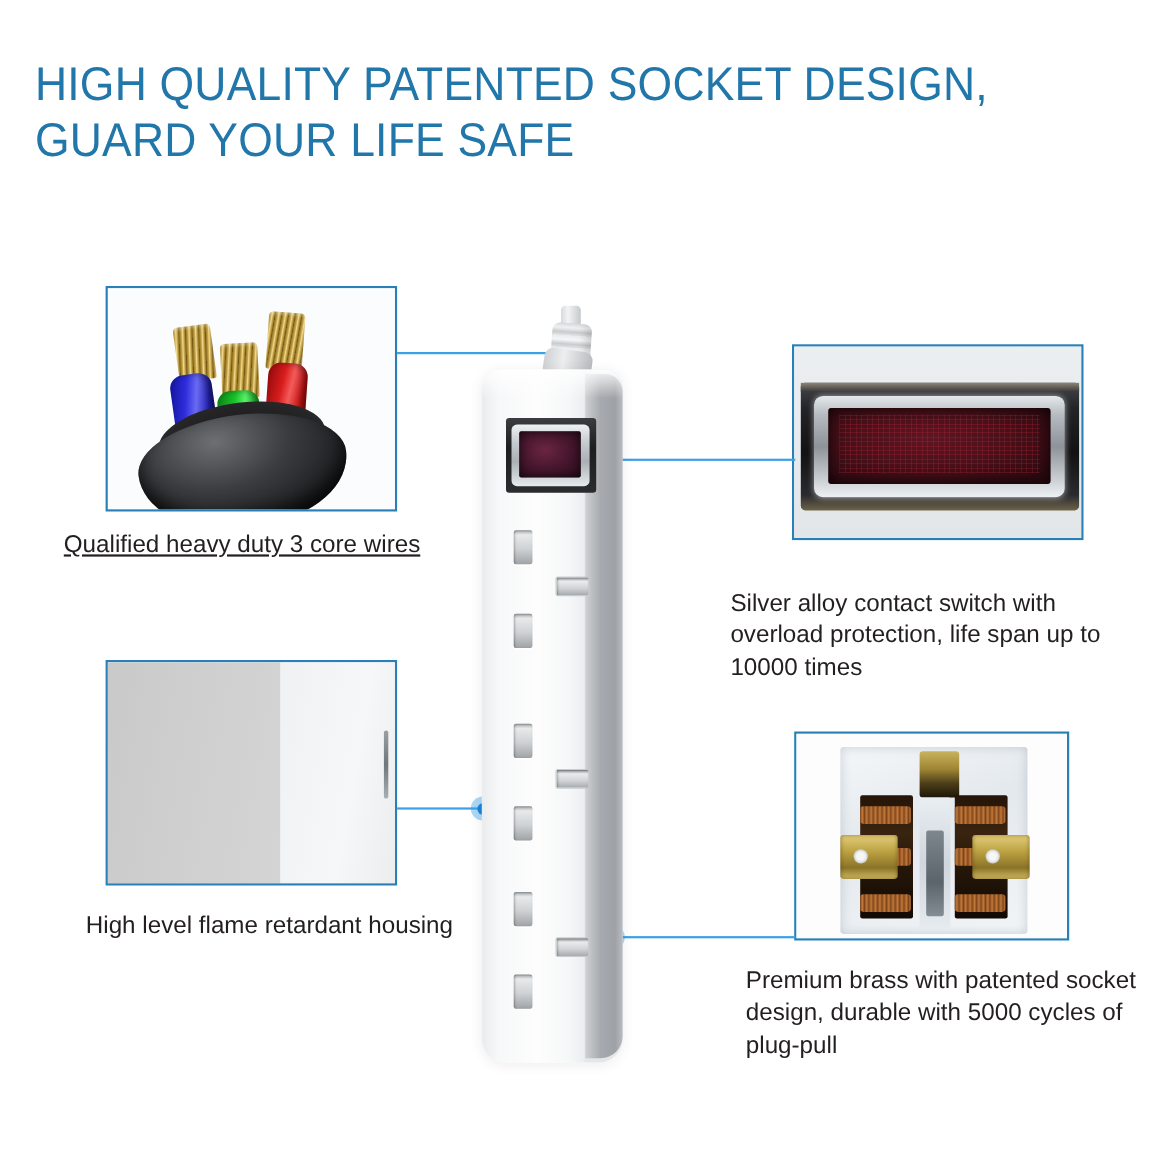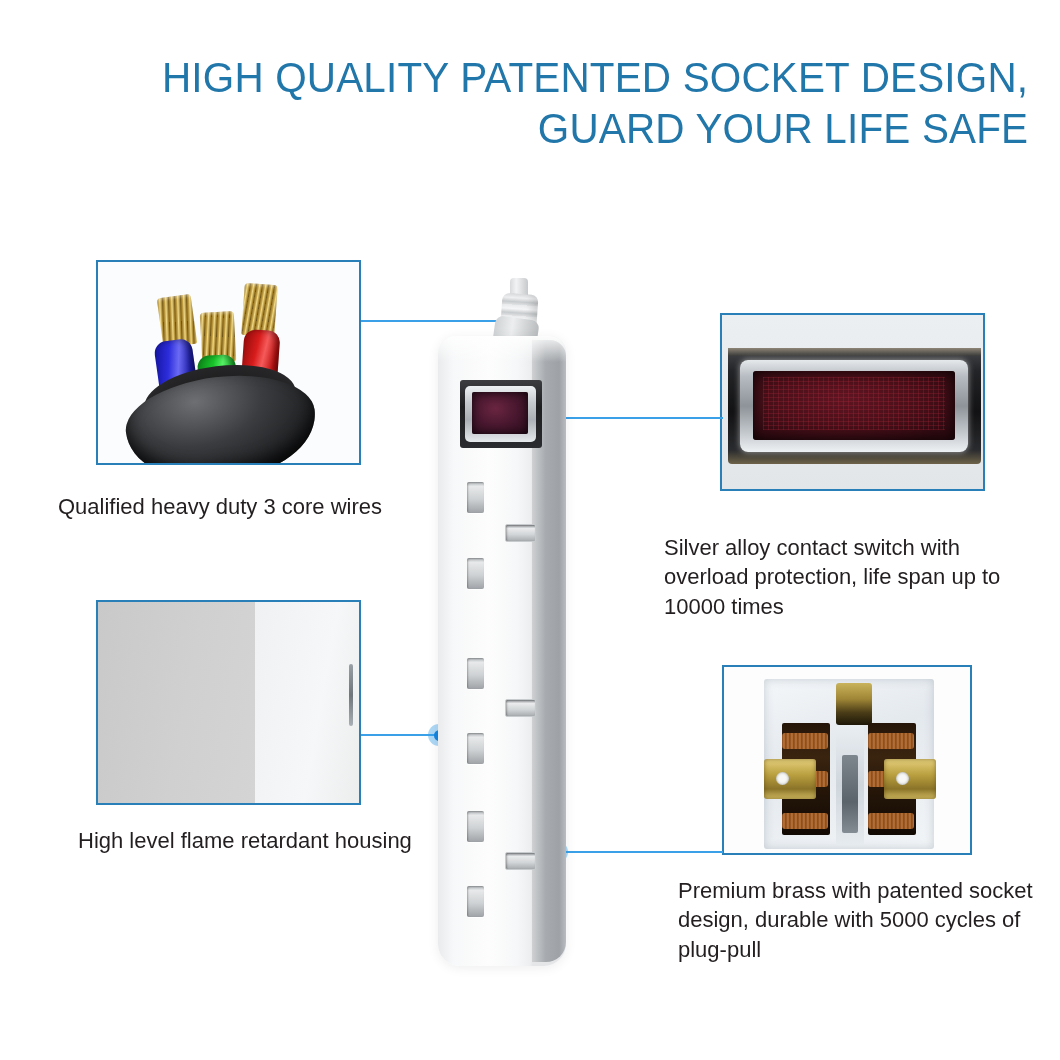--- a/index.html
+++ b/index.html
@@ -18,21 +18,21 @@
     background: #ffffff;
     overflow: hidden;
   }
 
   
   .title-block {
     position: absolute;
     left: 0;
     top: 52px;
     width: 1060px;
-    text-align: right;
+    text-align: left;
     line-height: 1.18;
   }
   .title-line {
     display: block;
     color: #2277aa;
     font-size: 43px;
     font-weight: 400;
     letter-spacing: 0.2px;
     font-family: "Liberation Sans", "DejaVu Sans", sans-serif;
     transform: scaleX(0.94);
@@ -252,21 +252,21 @@
   .caption {
     position: absolute;
     color: #231f20;
     font-size: 22px;
     line-height: 1.33;
     font-family: "Liberation Sans", "DejaVu Sans", sans-serif;
     font-weight: 400;
   }
   .caption.center { text-align: left; }
   .caption.left { text-align: left; }
-  #cap-cable   { left: 58px;  top: 492px; width: 400px; }
+  #cap-cable   { left: 58px;  top: 480px; width: 400px; text-decoration: underline; }
   #cap-switch  { left: 664px; top: 533px; width: 372px; }
   #cap-housing { left: 78px;  top: 826px; width: 400px; }
   #cap-brass   { left: 678px; top: 876px; width: 362px; }
 
   
   #product {
     position: absolute;
     left: 432px;
     top: 278px;
     width: 168px;

